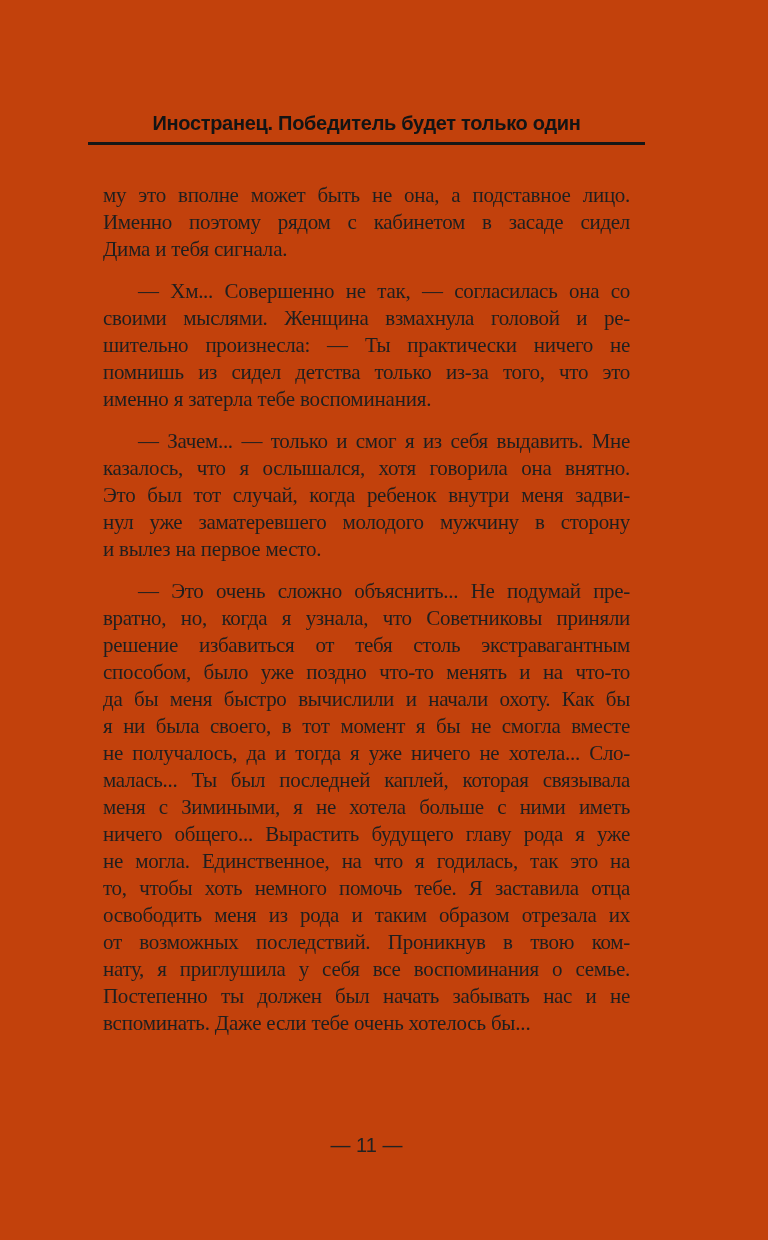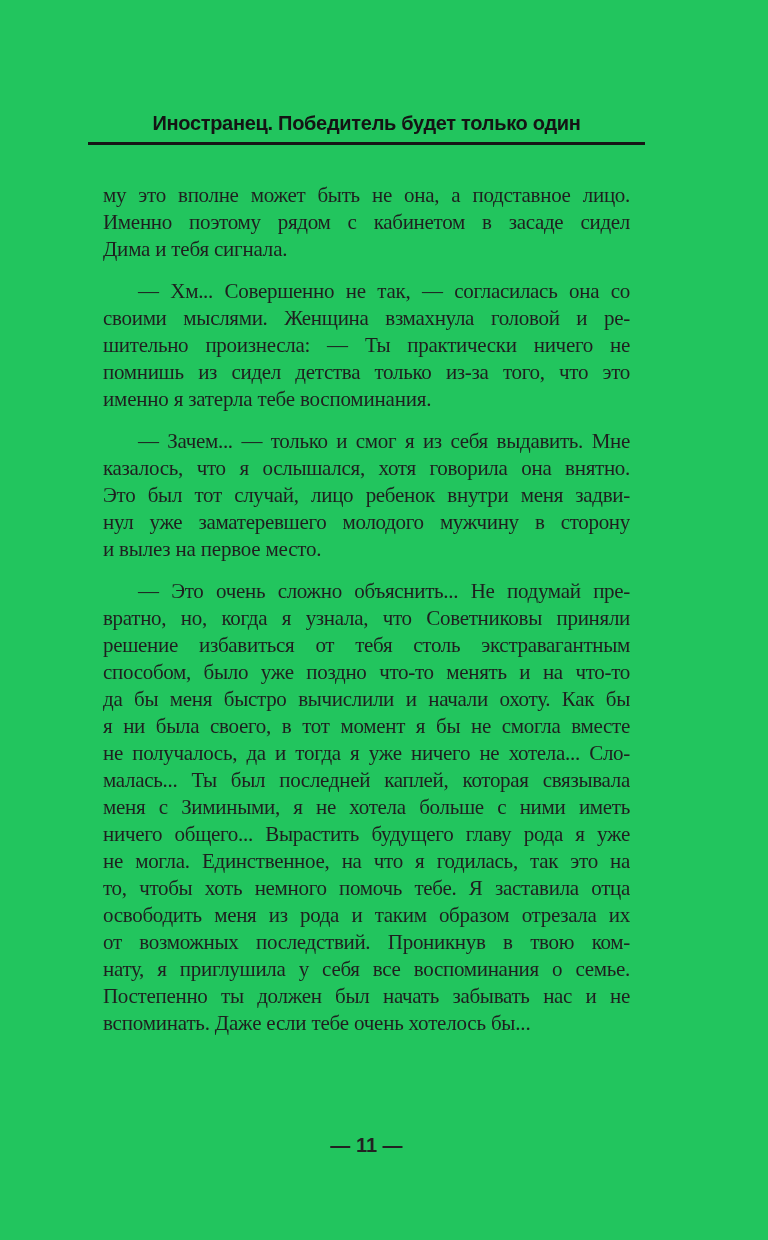--- a/index.html
+++ b/index.html
@@ -4,21 +4,21 @@
 <style>
   html, body {
     margin: 0;
     padding: 0;
     background: #ffffff;
   }
   .page {
     position: relative;
     width: 768px;
     height: 1240px;
-    background: #22c55e;
+    background: #c2410c;
     overflow: hidden;
     font-family: "Liberation Serif", serif;
   }
   .running-header {
     position: absolute;
     top: 112px;
     left: 88px;
     width: 557px;
     text-align: center;
     font-family: "Liberation Sans", sans-serif;
@@ -61,21 +61,21 @@
     word-spacing: normal;
     letter-spacing: -0.2px;
   }
   .page-footer {
     position: absolute;
     top: 1134px;
     left: 88px;
     width: 557px;
     text-align: center;
     font-family: "Liberation Sans", sans-serif;
-    font-weight: bold;
+    font-weight: normal;
     font-size: 20px;
     color: #222222;
   }
 </style>
 </head>
 <body>
 
 <div class="page">
   <div class="running-header">Иностранец. Победитель будет только один</div>
   <div class="header-rule"></div>
@@ -88,21 +88,21 @@
       <div class="para">
         <div class="line first">— Хм... Совершенно не так, — согласилась она со</div>
         <div class="line">своими мыслями. Женщина взмахнула головой и ре-</div>
         <div class="line">шительно произнесла: — Ты практически ничего не</div>
         <div class="line">помнишь из сидел детства только из-за того, что это</div>
         <div class="line last">именно я затерла тебе воспоминания.</div>
       </div>
       <div class="para">
         <div class="line first">— Зачем... — только и смог я из себя выдавить. Мне</div>
         <div class="line">казалось, что я ослышался, хотя говорила она внятно.</div>
-        <div class="line">Это был тот случай, лицо ребенок внутри меня задви-</div>
+        <div class="line">Это был тот случай, когда ребенок внутри меня задви-</div>
         <div class="line">нул уже заматеревшего молодого мужчину в сторону</div>
         <div class="line last">и вылез на первое место.</div>
       </div>
       <div class="para">
         <div class="line first">— Это очень сложно объяснить... Не подумай пре-</div>
         <div class="line">вратно, но, когда я узнала, что Советниковы приняли</div>
         <div class="line">решение избавиться от тебя столь экстравагантным</div>
         <div class="line">способом, было уже поздно что-то менять и на что-то</div>
         <div class="line">да бы меня быстро вычислили и начали охоту. Как бы</div>
         <div class="line">я ни была своего, в тот момент я бы не смогла вместе</div>

